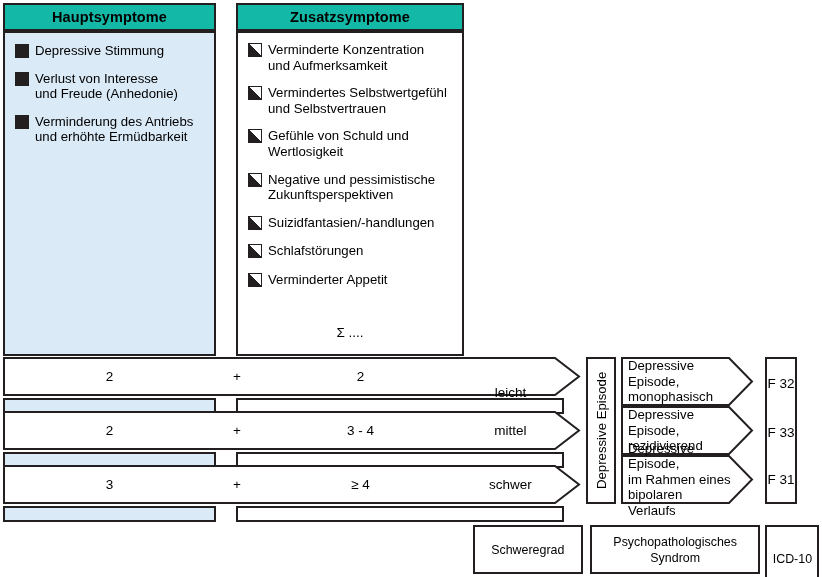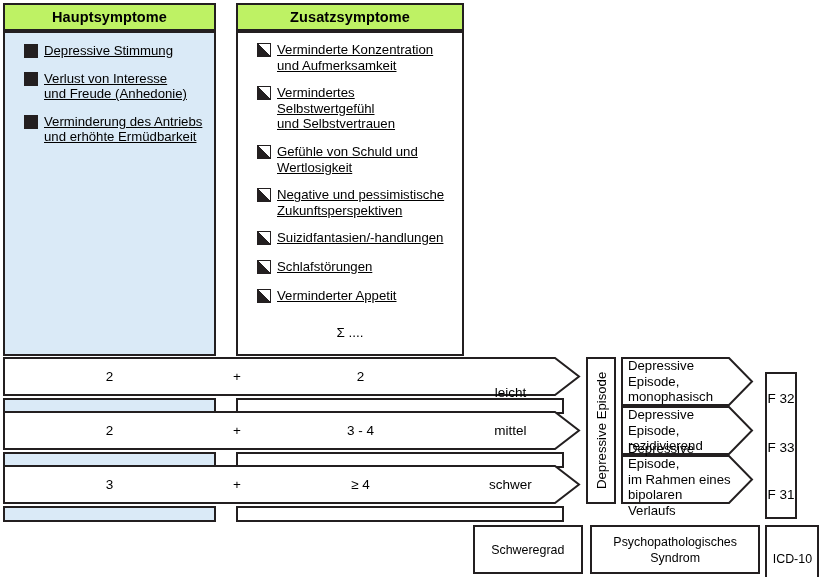--- a/index.html
+++ b/index.html
@@ -7,30 +7,30 @@
     width:822px;height:577px;position:relative;overflow:hidden;
     font-family:"Liberation Sans","DejaVu Sans",sans-serif;
     color:#000000;
   }
   #stage{position:absolute;left:0;top:0;width:822px;height:577px;}
 
   
   .box{position:absolute;box-sizing:border-box;border:2px solid #231f20;background:#ffffff;}
   .hdr{
     position:absolute;box-sizing:border-box;
-    border:2px solid #231f20;background:#bef264;
+    border:2px solid #231f20;background:#14b8a6;
     display:flex;align-items:center;justify-content:center;
     font-weight:bold;font-size:14.5px;letter-spacing:.1px;
   }
 
   
   .panel-main{background:#daeaf7;}
   .panel-add{background:#ffffff;}
 
-  .sym-list{position:absolute;left:0;top:0;right:0;bottom:0;padding:10px 8px 0 19px;box-sizing:border-box;text-decoration:underline;}
+  .sym-list{position:absolute;left:0;top:0;right:0;bottom:0;padding:10px 8px 0 10px;box-sizing:border-box;}
   .sym{display:flex;align-items:flex-start;margin-bottom:12px;}
   .sym-txt{font-size:13.2px;line-height:15.6px;white-space:pre-line;}
 
   
   .cb{
     width:14px;height:14px;flex:0 0 14px;margin-right:6px;margin-top:1px;
     box-sizing:border-box;
   }
   .cb-full{background:#231f20;}
   .cb-half{
@@ -221,21 +221,21 @@
 
   <div class="pent" style="left:621px;top:455px;width:133px;height:49px;">
     <svg width="133" height="49" viewBox="0 0 133 49">
       <path d="M1,1 L108,1 L131,24.5 L108,48 L1,48 Z" fill="#ffffff" stroke="#231f20" stroke-width="2"></path>
     </svg>
     <div class="pent-txt" style="align-items:center;">Depressive Episode,
 im Rahmen eines
 bipolaren Verlaufs</div>
   </div>
 
-  <div class="box" style="left:765px;top:372px;width:32px;height:147px;">
+  <div class="box" style="left:765px;top:357px;width:32px;height:147px;">
     <div class="fcode" style="left:0;top:0;width:100%;height:49px;">F 32</div>
     <div class="fcode" style="left:0;top:49px;width:100%;height:49px;">F 33</div>
     <div class="fcode" style="left:0;top:98px;width:100%;height:45px;">F 31</div>
   </div>
 
 
   <div class="legend" style="left:473px;top:525px;width:110px;height:49px;text-align:right;">
     <span>Schweregrad</span>
   </div>
 

